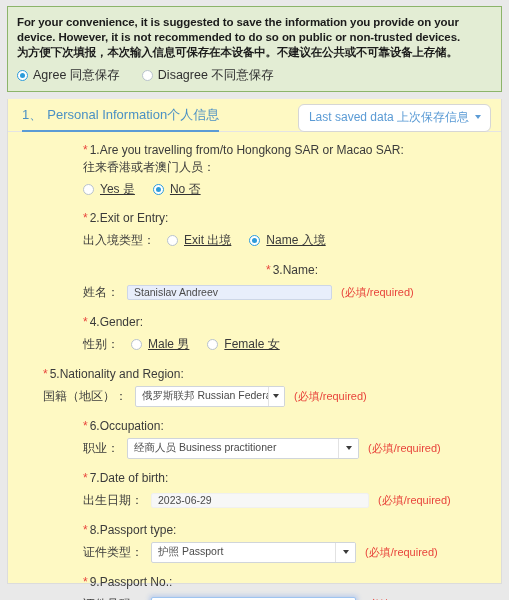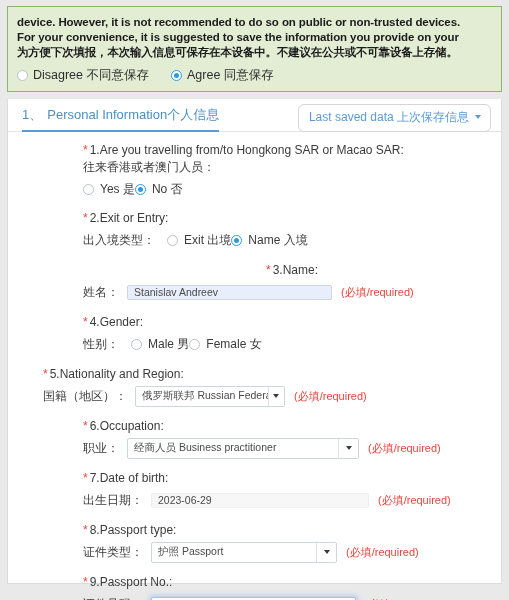--- a/index.html
+++ b/index.html
@@ -59,21 +59,21 @@
     position: absolute;
     left: 2px; top: 2px;
     width: 5px; height: 5px;
     border-radius: 50%;
     background: #2d9cdb;
   }
 
   
   .card {
     margin: 7px 7px 0 7px;
-    background: #ffffff;
+    background: #fef9c3;
     border: 1px solid #dcdcdc;
     border-top: none;
     height: 485px;
     position: relative;
   }
   .section-head {
     display: flex;
     align-items: center;
     justify-content: space-between;
     padding: 7px 10px 0 14px;
@@ -132,21 +132,21 @@
     align-items: center;
     min-height: 22px;
     margin-top: 2px;
   }
   .lbl {
     color: #3b3b3b;
     font-size: 12px;
     white-space: nowrap;
     flex: 0 0 auto;
   }
-  .opts { display: flex; align-items: center; margin-left: 12px; }
+  .opts { display: flex; align-items: center; gap: 18px; margin-left: 12px; text-decoration: underline; }
   .opt { display: flex; align-items: center; gap: 6px; cursor: pointer; font-size: 12px; color: #3b3b3b; }
 
   .inp {
     height: 15px;
     border: 1px solid #d0d5da;
     border-radius: 2px;
     background: #fff;
     font-size: 10.5px;
     color: #4a4a4a;
     padding: 0 6px;
@@ -199,32 +199,32 @@
     font-size: 11px;
     margin-left: 9px;
     white-space: nowrap;
   }
 </style>
 </head>
 <body>
 
 <div class="notice">
   <div class="notice-text">
+    <div>For your convenience, it is suggested to save the information you provide on your</div>
     <div>device. However, it is not recommended to do so on public or non-trusted devices.</div>
-    <div>For your convenience, it is suggested to save the information you provide on your</div>
     <div class="cn">为方便下次填报，本次输入信息可保存在本设备中。不建议在公共或不可靠设备上存储。</div>
   </div>
   <div class="notice-radios">
     <label class="nr">
+      <span class="radio on"></span>
+      <span>Agree 同意保存</span>
+    </label>
+    <label class="nr">
       <span class="radio"></span>
       <span>Disagree 不同意保存</span>
-    </label>
-    <label class="nr">
-      <span class="radio on"></span>
-      <span>Agree 同意保存</span>
     </label>
   </div>
 </div>
 
 <div class="card">
 
   <div class="section-head">
     <div class="section-title">
       <span class="num">1、</span><span>Personal Information个人信息</span>
     </div>
@@ -334,21 +334,21 @@
           <span>2023-06-29</span>
         </div>
         <span class="req">(必填/required)</span>
       </div>
     </div>
 
     <div class="fld" style="margin-top:11px;">
       <div class="q-en"><span class="star">*</span><span>8.Passport type:</span></div>
       <div class="row">
         <span class="lbl">证件类型：</span>
-        <div class="sel" style="width:186px;">
+        <div class="sel" style="width:205px;">
           <span class="sel-val">护照 Passport</span>
           <span class="sel-btn">
               <span class="caret"></span>
             </span>
         </div>
         <span class="req">(必填/required)</span>
       </div>
     </div>
 
     <div class="fld" style="margin-top:11px;">

